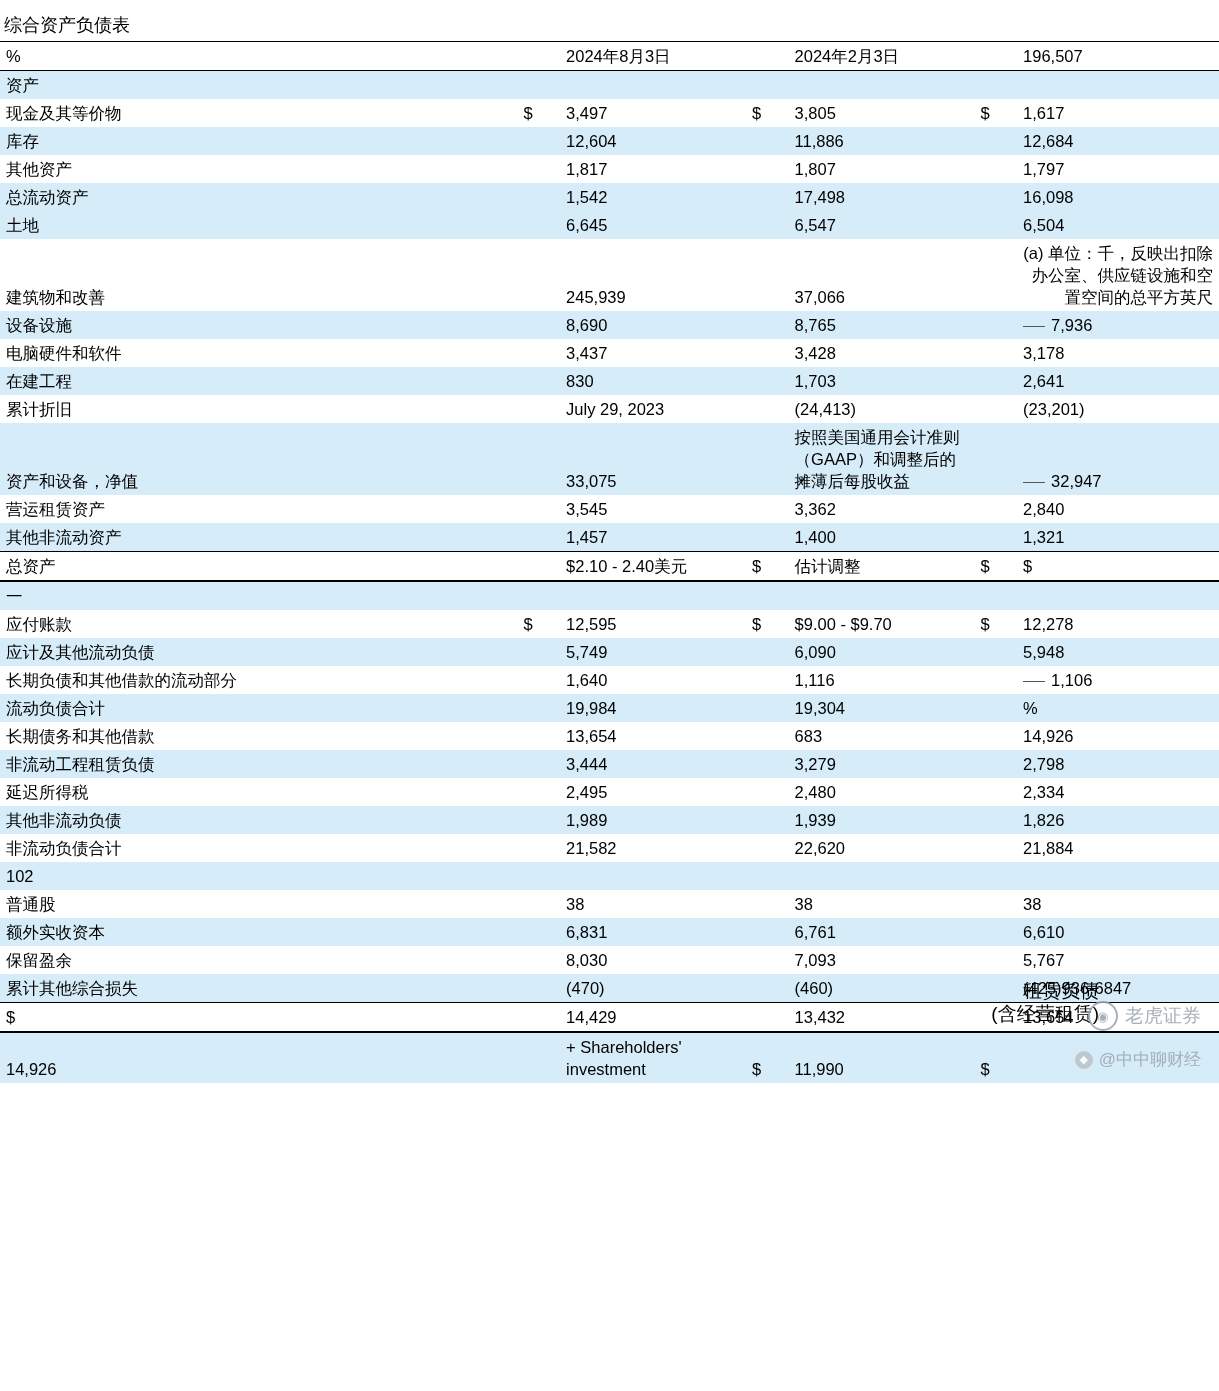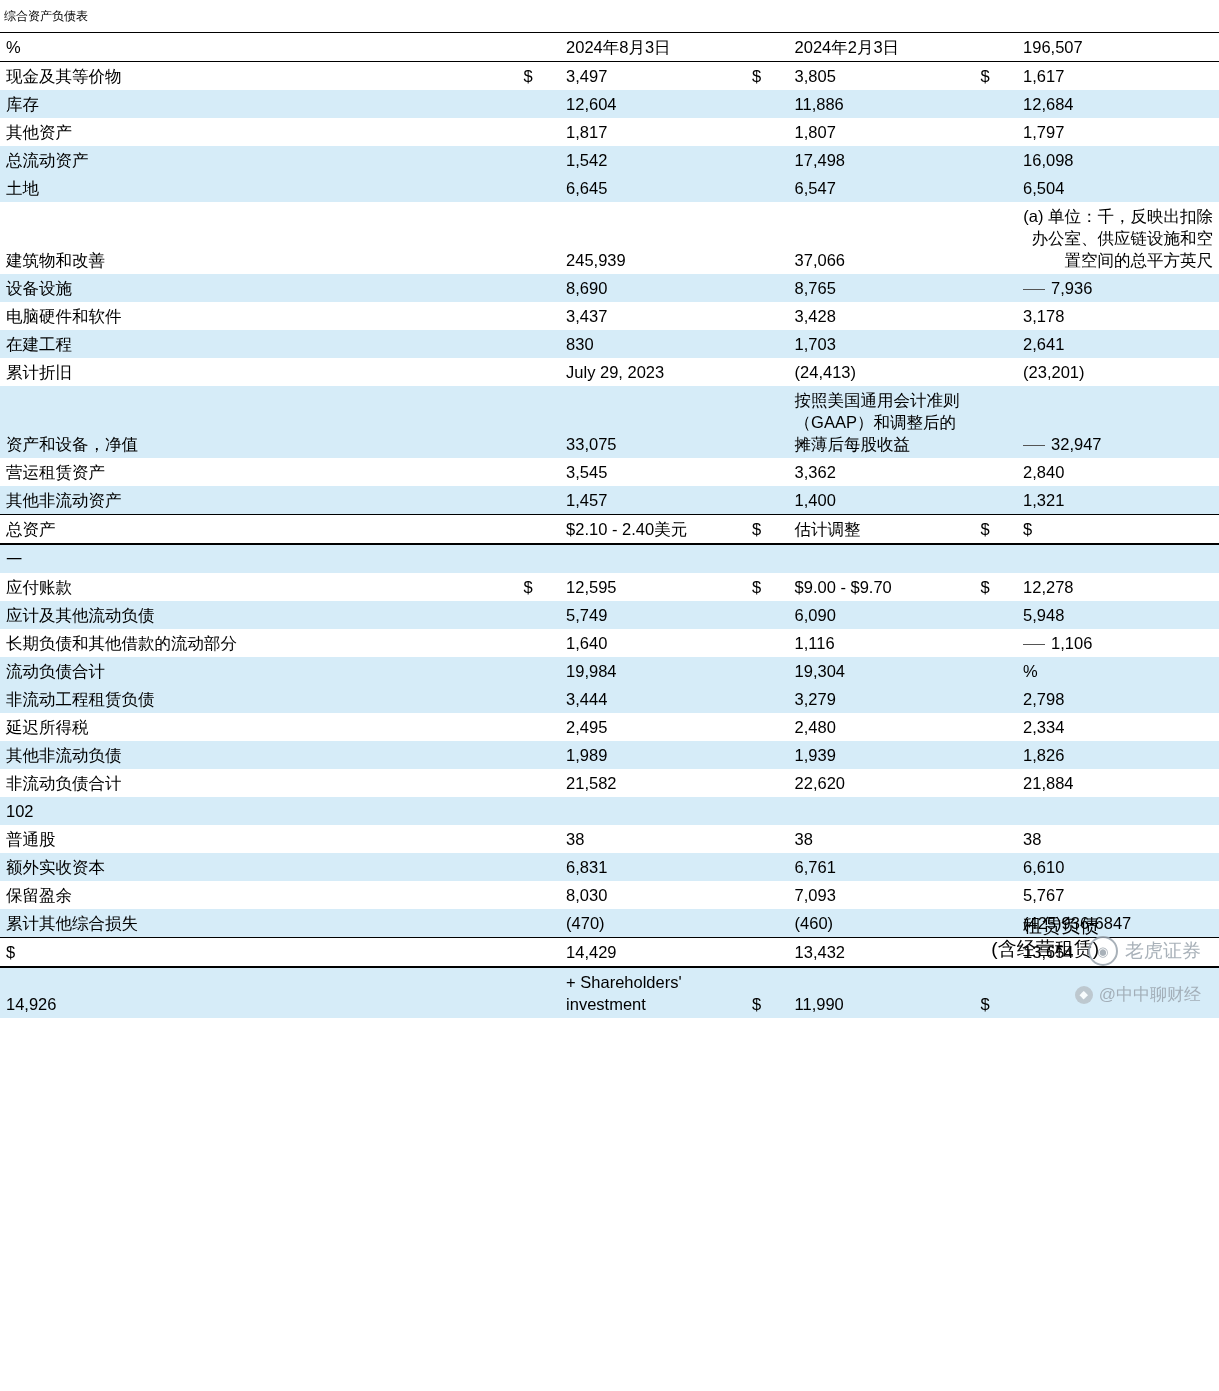--- a/index.html
+++ b/index.html
@@ -14,22 +14,22 @@
     color: #000000;
     font-size: 17px;
     overflow: hidden;
     position: relative;
   }
   .sheet {
     width: 1219px;
     position: relative;
   }
   .title {
-    font-size: 12px;
-    padding: 6px 4px 6px 4px;
+    font-size: 18px;
+    padding: 15px 4px 6px 4px;
     line-height: 20px;
   }
   table.fin {
     width: 1219px;
     border-collapse: collapse;
     table-layout: fixed;
   }
   table.fin td {
     padding: 3px 6px;
     vertical-align: bottom;
@@ -143,20 +143,29 @@
         <tr class="plain hdr-rule rule-top">
       <td>%</td>
       <td></td>
       <td>2024年8月3日</td>
       <td></td>
       <td>2024年2月3日</td>
       <td></td>
       <td>196,507</td>
     </tr>
 
+    <tr class="band">
+      <td>资产</td>
+      <td></td>
+      <td></td>
+      <td></td>
+      <td></td>
+      <td></td>
+      <td></td>
+    </tr>
 
     <tr class="plain">
       <td>现金及其等价物</td>
       <td>$</td>
       <td>3,497</td>
       <td>$</td>
       <td>3,805</td>
       <td>$</td>
       <td>1,617</td>
     </tr>
@@ -335,20 +344,29 @@
     <tr class="band">
       <td class="indent1">流动负债合计</td>
       <td></td>
       <td>19,984</td>
       <td></td>
       <td>19,304</td>
       <td></td>
       <td>%</td>
     </tr>
 
+    <tr class="plain">
+      <td>长期债务和其他借款</td>
+      <td></td>
+      <td>13,654</td>
+      <td></td>
+      <td>683</td>
+      <td></td>
+      <td>14,926</td>
+    </tr>
 
     <tr class="band">
       <td>非流动工程租赁负债</td>
       <td></td>
       <td>3,444</td>
       <td></td>
       <td>3,279</td>
       <td></td>
       <td>2,798</td>
     </tr>

